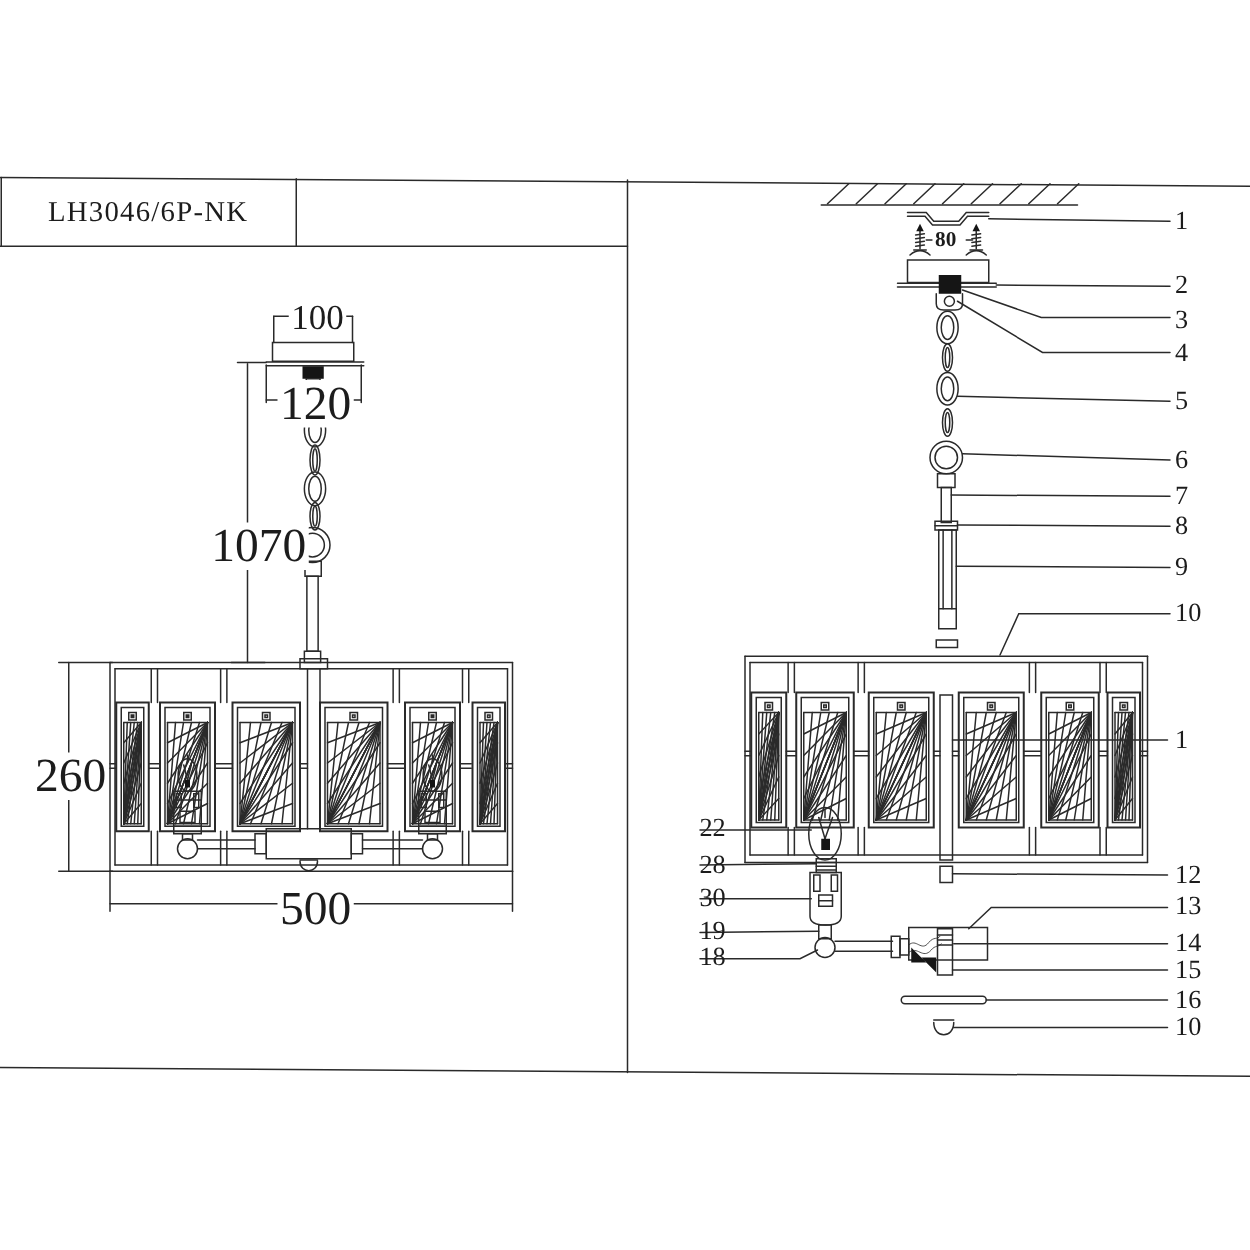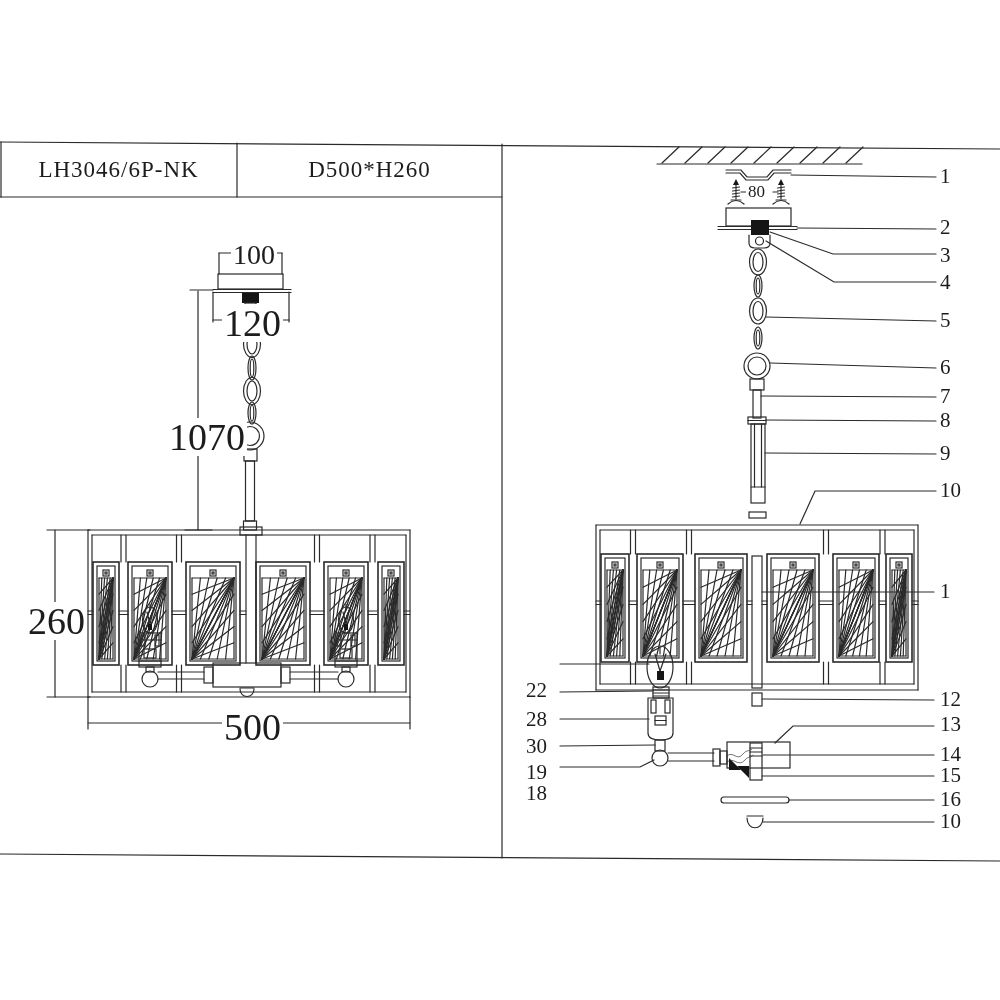--- a/index.html
+++ b/index.html
@@ -8,24 +8,24 @@
   #art{position:absolute;left:0;top:0;}
   #art line,#art path,#art rect,#art circle,#art ellipse,#art polyline{
     stroke:#2a2a2a;fill:none;stroke-width:1.2;stroke-linecap:round;}
   #art .fill{fill:#151515;stroke:none;}
   #art .thin{stroke-width:0.65;}
   #art .w2{stroke-width:1.6;}
   .txt{position:absolute;white-space:nowrap;color:#1c1c1c;}
   .cell{width:237px;text-align:center;font-size:23px;letter-spacing:1px;}
   .cell2{width:265px;text-align:center;font-size:23px;letter-spacing:1px;}
   .dim{font-size:38px;background:#fff;line-height:1.0;padding:0 2px;text-align:center;}
-  .dim.small{font-size:17px;}
+  .dim.small{font-size:17px;font-weight:bold;}
   .co{font-size:21px;line-height:1.0;}
   .co.r{left:940px;}
-  .co.l{left:526px;width:32px;text-align:left;margin-top:28px;}
+  .co.l{left:554px;width:32px;text-align:center;}
 </style>
 </head>
 <body>
 
 <div id="stage">
 
 <svg id="art" width="1000" height="1000" viewBox="0 0 1000 1000">
 
   <g>
     <line x1="0" y1="142" x2="1000" y2="149"></line>
@@ -767,21 +767,20 @@
       <line x1="560" y1="664" x2="649" y2="664"></line>
       <line x1="560" y1="692" x2="653" y2="691"></line>
       <line x1="560" y1="719" x2="649" y2="719"></line>
       <line x1="560" y1="746" x2="655" y2="745"></line>
       <path d="M560,767 H640 L654,760"></path>
     </g>
   </g>
 </svg>
 
 <div class="txt cell" style="left:0;top:157px">LH3046/6P-NK</div>
-<div class="txt cell2" style="left:237px;top:157px">D500*H260</div>
 
 <div class="txt dim" style="left:231px;top:241px;font-size:28px">100</div>
 <div class="txt dim" style="left:222px;top:304px">120</div>
 <div class="txt dim" style="left:167px;top:418px">1070</div>
 <div class="txt dim" style="left:26px;top:602px">260</div>
 <div class="txt dim" style="left:222px;top:708px">500</div>
 <div class="txt dim small" style="left:746px;top:183px">80</div>
 
 <div class="txt co r" style="top:166px">1</div>
 <div class="txt co r" style="top:217px">2</div>

